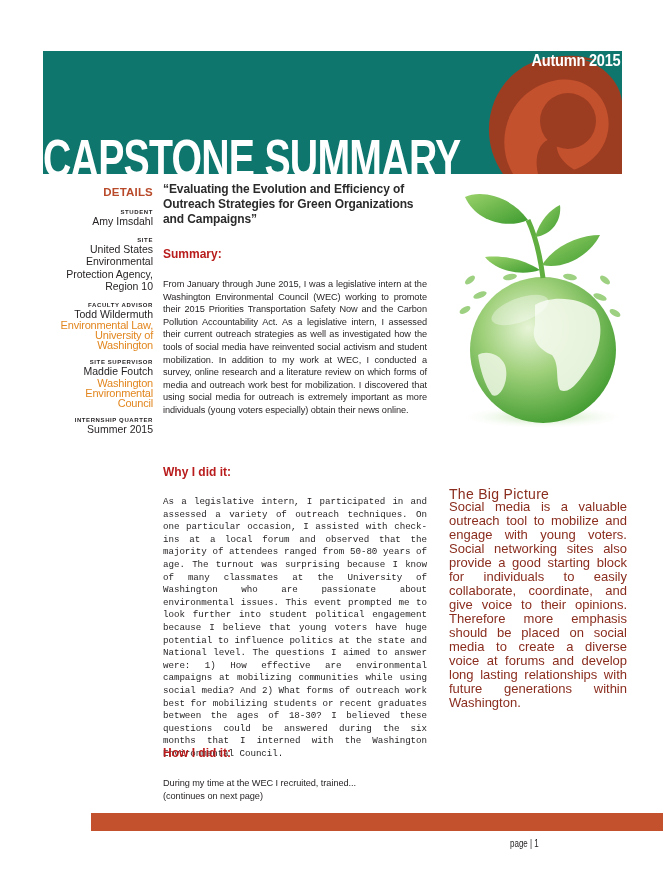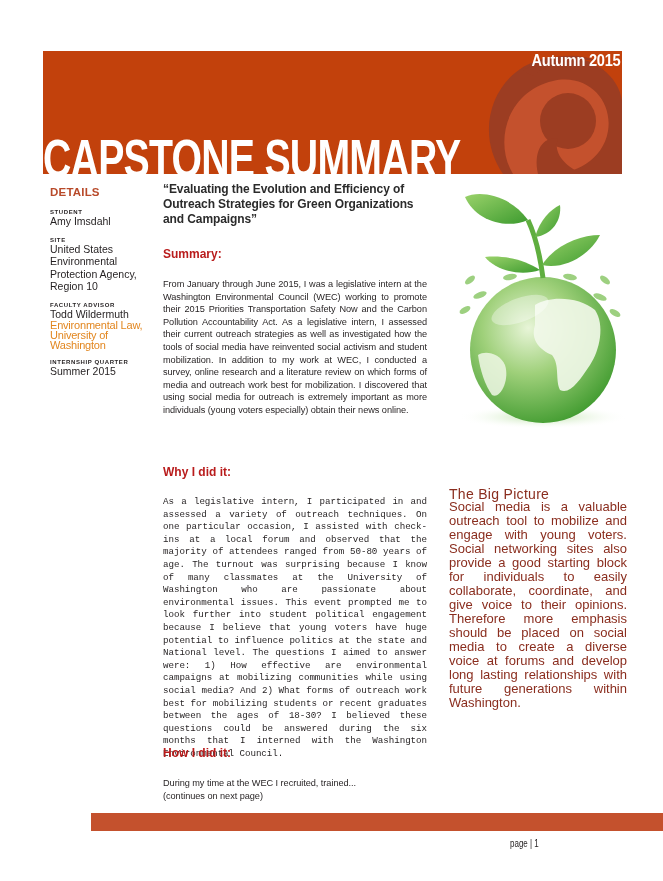--- a/index.html
+++ b/index.html
@@ -1,30 +1,30 @@
 <!DOCTYPE html>
 <html><head>
 <meta charset="utf-8">
 <style>
   html, body { margin: 0; padding: 0; background: #ffffff; }
   body { width: 663px; height: 881px; position: relative; overflow: hidden;
          font-family: "Liberation Sans", sans-serif; color: #231f20; }
 
   .header { position: absolute; left: 43px; top: 51px; width: 579px; height: 123px;
-            background: #c2410c; overflow: hidden; }
+            background: #0f766e; overflow: hidden; }
   .header .swirl { position: absolute; left: 440px; top: 0; width: 139px; height: 123px; }
   .header .season { position: absolute; right: 2px; top: 0px; color: #ffffff;
             font-family: "Liberation Sans", sans-serif; font-weight: bold; font-size: 17px;
             letter-spacing: -0.3px; transform: scaleX(0.86); transform-origin: right top; }
   .header .title { position: absolute; left: 0px; bottom: -11px; color: #ffffff;
             font-family: "Liberation Sans", sans-serif; font-weight: bold; font-size: 53px;
             letter-spacing: -1px; white-space: nowrap; transform: scaleX(0.74); transform-origin: left bottom;
             line-height: 1; }
 
-  .sidebar { position: absolute; left: 50px; top: 186px; width: 103px; }
+  .sidebar { position: absolute; left: 50px; top: 186px; width: 103px; text-align: right; }
   .sidebar .heading { color: #b84a2a; font-weight: bold; font-size: 11.5px; letter-spacing: 0.2px; margin-bottom: 11px; }
   .sidebar .label { font-size: 6px; font-weight: bold; letter-spacing: 0.6px; color: #231f20; margin-top: 2px; }
   .sidebar .value { font-size: 10.5px; line-height: 12.5px; color: #231f20; }
   .sidebar .sub { font-size: 11px; line-height: 10px; color: #e2861f; letter-spacing: -0.2px; }
   .sidebar .group { margin-bottom: 9px; }
 
   .main { position: absolute; left: 163px; top: 182px; width: 264px; }
   .main .project-title { font-weight: bold; font-size: 12px; line-height: 15px; color: #2b2b2b; letter-spacing: -0.1px; }
   .main h2 { font-size: 12px; font-weight: bold; margin: 0; color: #b91c1c; }
   .main p { font-size: 9.2px; line-height: 12.6px; text-align: justify; margin: 0; color: #231f20; letter-spacing: -0.05px; }
@@ -76,20 +76,26 @@
     <div class="value">Region 10</div>
   </div>
 
   <div class="group">
     <div class="label">FACULTY ADVISOR</div>
     <div class="value">Todd Wildermuth</div>
     <div class="sub">Environmental Law,</div>
     <div class="sub">University of Washington</div>
   </div>
 
+  <div class="group">
+    <div class="label">SITE SUPERVISOR</div>
+    <div class="value">Maddie Foutch</div>
+    <div class="sub">Washington Environmental</div>
+    <div class="sub">Council</div>
+  </div>
 
   <div class="group">
     <div class="label">INTERNSHIP QUARTER</div>
     <div class="value">Summer 2015</div>
   </div>
 </div>
 
 <div class="main">
   <div class="project-title">“Evaluating the Evolution and Efficiency of Outreach Strategies for Green Organizations and Campaigns”</div>
 

